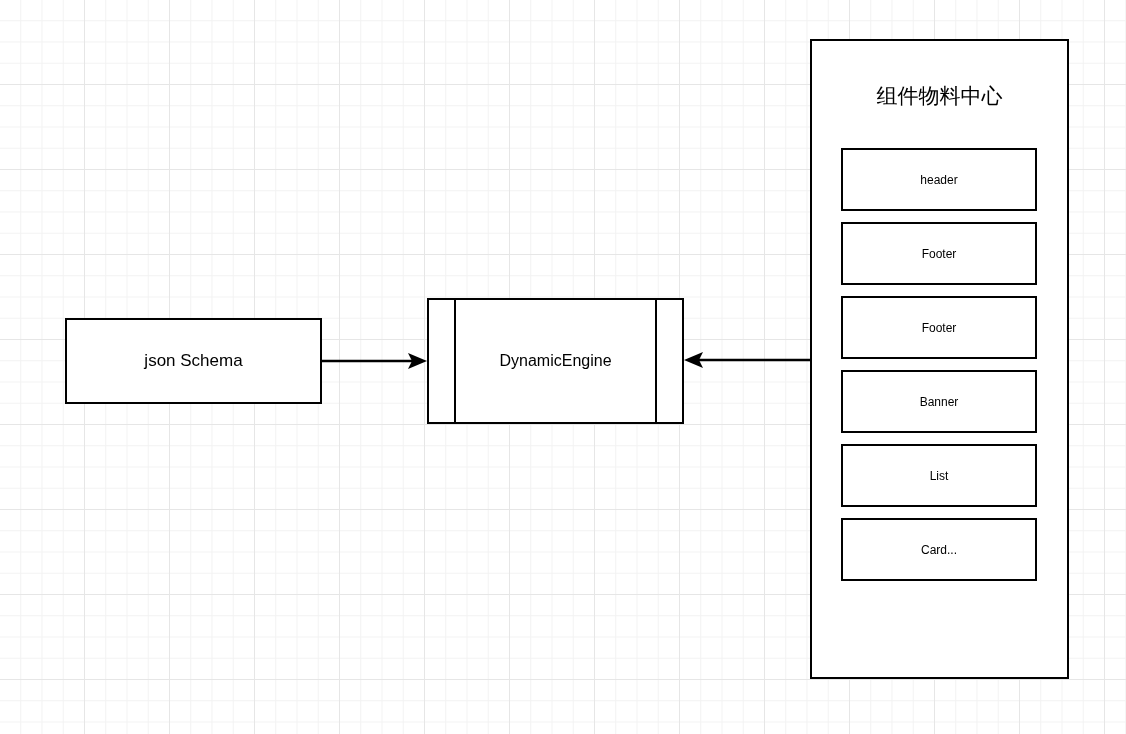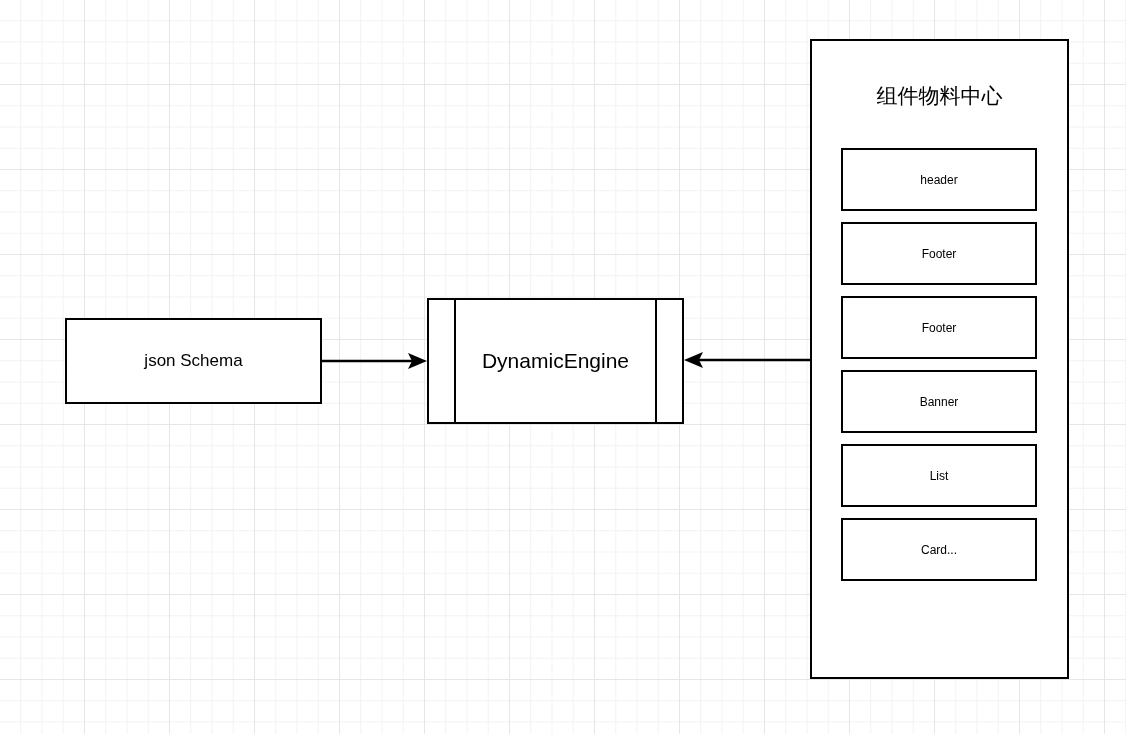--- a/index.html
+++ b/index.html
@@ -50,21 +50,21 @@
     height: 86px;
     font-size: 17px;
   }
 
   
   #dynamic-engine-node {
     left: 427px;
     top: 298px;
     width: 257px;
     height: 126px;
-    font-size: 21px;
+    font-size: 16px;
   }
   #dynamic-engine-node .process-bar {
     position: absolute;
     top: -2px;
     bottom: -2px;
     width: 0;
     border-left: 2px solid #000000;
   }
   #dynamic-engine-node .process-bar.left { left: 25px; }
   #dynamic-engine-node .process-bar.right { right: 25px; }

